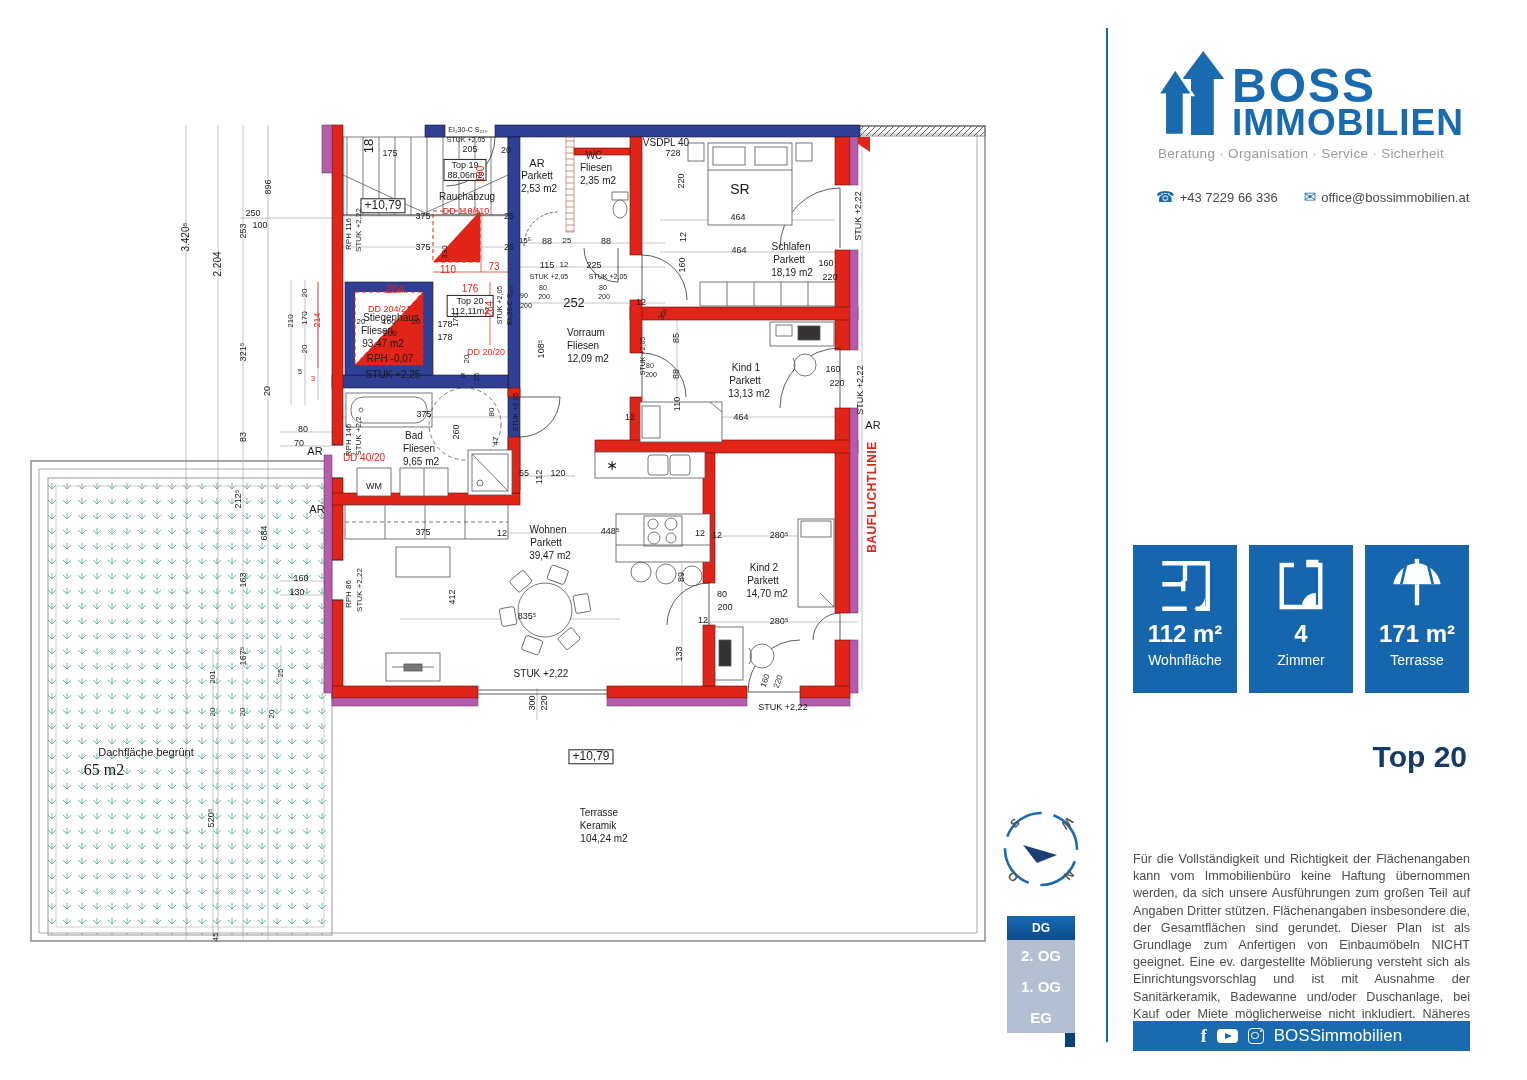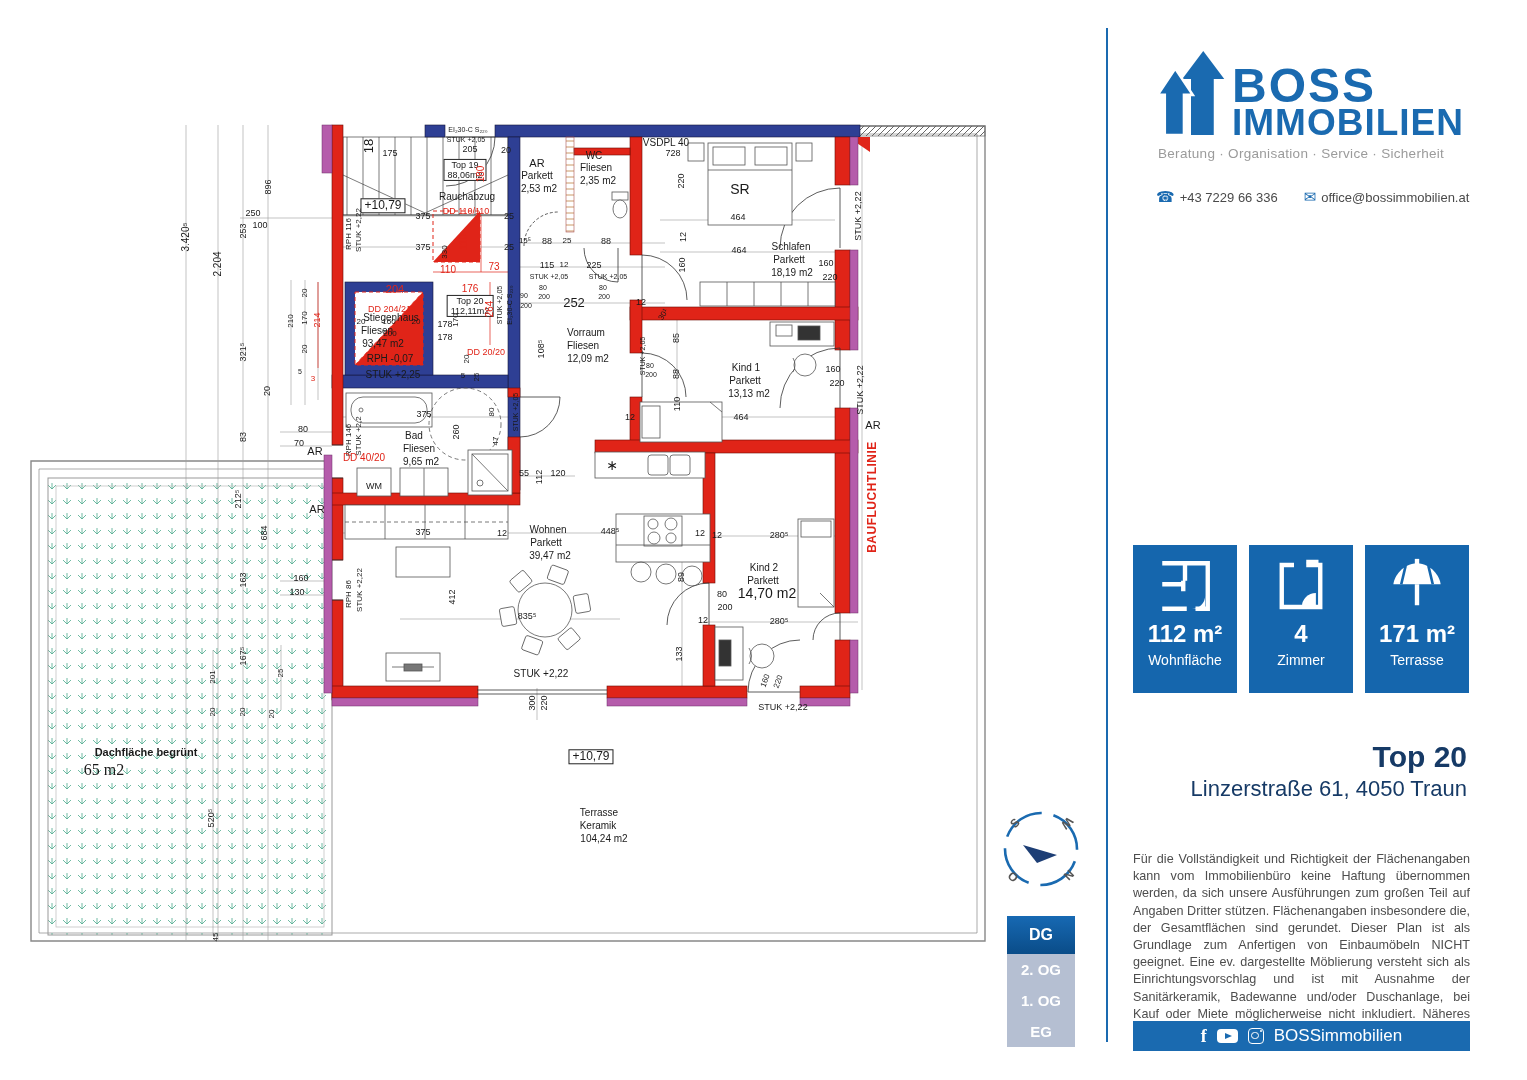--- a/index.html
+++ b/index.html
@@ -36,21 +36,21 @@
   .yt{width:21px;height:14px;background:#fff;border-radius:4px;position:relative;}
   .yt:after{content:"";position:absolute;left:8px;top:3.5px;border-left:7px solid #1a6ab0;border-top:3.5px solid transparent;border-bottom:3.5px solid transparent;}
   .ig{width:14px;height:14px;border:1.8px solid #fff;border-radius:4px;position:relative;}
   .ig:before{content:"";position:absolute;left:2.6px;top:2.6px;width:5.4px;height:5.4px;border:1.6px solid #fff;border-radius:50%;}
   .ig:after{content:"";position:absolute;right:1px;top:1px;width:2px;height:2px;background:#fff;border-radius:50%;}
   
   .floor-sel{left:1007px;top:916px;width:68px;z-index:4;}
   .fs-strip{position:absolute;right:0;top:38px;width:10px;height:93px;background:linear-gradient(180deg,#0f5fa8,#0a3f71);z-index:1;}
   .fs-row{position:relative;z-index:2;height:31px;background:#b5bfd2;color:#fff;font-weight:bold;font-size:15px;
       display:flex;align-items:center;justify-content:center;}
-  .fs-row.active{height:38px;background:linear-gradient(180deg,#1769b3,#0a4c88);font-size:16px;}
+  .fs-row.active{height:24px;background:linear-gradient(180deg,#1769b3,#0a4c88);font-size:12px;}
 </style>
 </head>
 <body>
 
 <svg class="abs" style="left:0;top:0" width="1110" height="1080" viewBox="0 0 1110 1080">
   <defs>
     <pattern id="grass" width="15" height="15" patternUnits="userSpaceOnUse">
       <path d="M7,3 L7,9 M3,5 L7,9 L11,5" stroke="#4aa98c" stroke-width="0.8" fill="none"></path>
     </pattern>
     <pattern id="hatch" width="6" height="6" patternUnits="userSpaceOnUse">
@@ -320,21 +320,21 @@
     <div class="pl" style="left: 301px; top: 578px; font-size: 9px;">160</div>
     <div class="pl" style="left: 297px; top: 592px; font-size: 9px;">130</div>
     <div class="pl" style="left: 243px; top: 656px; font-size: 9px; transform: translate(-50%, -50%) rotate(-90deg);">167⁵</div>
     <div class="pl" style="left: 281px; top: 673px; font-size: 8px; transform: translate(-50%, -50%) rotate(-90deg);">25</div>
     <div class="pl" style="left: 213px; top: 677px; font-size: 8px; transform: translate(-50%, -50%) rotate(-90deg);">201</div>
     <div class="pl" style="left: 213px; top: 712px; font-size: 8px; transform: translate(-50%, -50%) rotate(-90deg);">20</div>
     <div class="pl" style="left: 243px; top: 712px; font-size: 8px; transform: translate(-50%, -50%) rotate(-90deg);">20</div>
     <div class="pl" style="left: 272px; top: 714px; font-size: 8px; transform: translate(-50%, -50%) rotate(-90deg);">20</div>
     <div class="pl" style="left: 211px; top: 818px; font-size: 9px; transform: translate(-50%, -50%) rotate(-90deg);">520⁵</div>
     <div class="pl" style="left: 216px; top: 937px; font-size: 8px; transform: translate(-50%, -50%) rotate(-90deg);">45</div>
-    <div class="pl" style="left: 146px; top: 752px; font-size: 11px; font-weight: bold;">Dachfläche begrünt</div>
+    <div class="pl" style="left: 146px; top: 752px; font-size: 11px;">Dachfläche begrünt</div>
     <div class="pl" style="left: 104px; top: 770px; font-size: 16px; font-family: Liberation Serif, serif;">65 m2</div>
     <div class="pl" style="left: 537px; top: 163px; font-size: 11px;">AR</div>
     <div class="pl" style="left: 537px; top: 176px; font-size: 10px;">Parkett</div>
     <div class="pl" style="left: 539px; top: 189px; font-size: 10px;">2,53 m2</div>
     <div class="pl" style="left: 594px; top: 156px; font-size: 10px;">WC</div>
     <div class="pl" style="left: 596px; top: 168px; font-size: 10px;">Fliesen</div>
     <div class="pl" style="left: 598px; top: 181px; font-size: 10px;">2,35 m2</div>
     <div class="pl" style="left: 666px; top: 143px; font-size: 10px;">VSDPL 40</div>
     <div class="pl" style="left: 673px; top: 153px; font-size: 9px;">728</div>
     <div class="pl" style="left: 681px; top: 181px; font-size: 9px; transform: translate(-50%, -50%) rotate(-90deg);">220</div>
@@ -409,21 +409,21 @@
     <div class="pl" style="left: 527px; top: 616px; font-size: 9px;">835⁵</div>
     <div class="pl" style="left: 452px; top: 597px; font-size: 9px; transform: translate(-50%, -50%) rotate(-90deg);">412</div>
     <div class="pl" style="left: 349px; top: 594px; font-size: 8px; transform: translate(-50%, -50%) rotate(-90deg);">RPH 86</div>
     <div class="pl" style="left: 360px; top: 590px; font-size: 8px; transform: translate(-50%, -50%) rotate(-90deg);">STUK +2,22</div>
     <div class="pl" style="left: 541px; top: 674px; font-size: 10px;">STUK +2,22</div>
     <div class="pl" style="left: 532px; top: 703px; font-size: 9px; transform: translate(-50%, -50%) rotate(-90deg);">300</div>
     <div class="pl" style="left: 544px; top: 703px; font-size: 9px; transform: translate(-50%, -50%) rotate(-90deg);">220</div>
     <div class="pl" style="left: 612px; top: 466px; font-size: 14px;">∗</div>
     <div class="pl" style="left: 764px; top: 568px; font-size: 10px;">Kind 2</div>
     <div class="pl" style="left: 763px; top: 581px; font-size: 10px;">Parkett</div>
-    <div class="pl" style="left: 767px; top: 594px; font-size: 14px; text-align: center;">14,70 m2</div>
+    <div class="pl" style="left: 767px; top: 594px; font-size: 10px; text-align: center;">14,70 m2</div>
     <div class="pl" style="left: 779px; top: 535px; font-size: 9px;">280⁵</div>
     <div class="pl" style="left: 779px; top: 621px; font-size: 9px;">280⁵</div>
     <div class="pl" style="left: 717px; top: 535px; font-size: 9px;">12</div>
     <div class="pl" style="left: 722px; top: 594px; font-size: 9px;">80</div>
     <div class="pl" style="left: 725px; top: 607px; font-size: 9px;">200</div>
     <div class="pl" style="left: 703px; top: 620px; font-size: 9px;">12</div>
     <div class="pl" style="left: 681px; top: 577px; font-size: 9px; transform: translate(-50%, -50%) rotate(-90deg);">89</div>
     <div class="pl" style="left: 679px; top: 654px; font-size: 9px; transform: translate(-50%, -50%) rotate(-90deg);">133</div>
     <div class="pl" style="left: 766px; top: 681px; font-size: 8px; transform: translate(-50%, -50%) rotate(-70deg);">160</div>
     <div class="pl" style="left: 779px; top: 682px; font-size: 8px; transform: translate(-50%, -50%) rotate(-70deg);">220</div>
@@ -486,21 +486,20 @@
       <rect x="29.5" y="30" width="5" height="24" fill="#fff"></rect>
       <rect x="29.5" y="1" width="5" height="6" fill="#fff"></rect>
     </svg>
     <div class="stat-value">171 m²</div>
     <div class="stat-label">Terrasse</div>
   </div>
 </div>
 
 <div class="abs unit-title">
   <div class="t">Top 20</div>
-  <div class="a">Linzerstraße 61, 4050 Traun</div>
 </div>
 
 <div class="abs disclaimer">Für die Vollständigkeit und Richtigkeit der Flächenangaben kann vom Immobilienbüro keine Haftung übernommen werden, da sich unsere Ausführungen zum großen Teil auf Angaben Dritter stützen. Flächenangaben insbesondere die, der Gesamtflächen sind gerundet. Dieser Plan ist als Grundlage zum Anfertigen von Einbaumöbeln NICHT geeignet. Eine ev. dargestellte Möblierung versteht sich als Einrichtungsvorschlag und ist mit Ausnahme der Sanitärkeramik, Badewanne und/oder Duschanlage, bei Kauf oder Miete möglicherweise nicht inkludiert. Näheres entnehmen Sie bitte aus dem Inserat.</div>
 
 <div class="abs footer-bar">
   <span class="f-ico">f</span>
   <span class="yt"></span>
   <span class="ig"></span>
   <span>BOSSimmobilien</span>
 </div>

